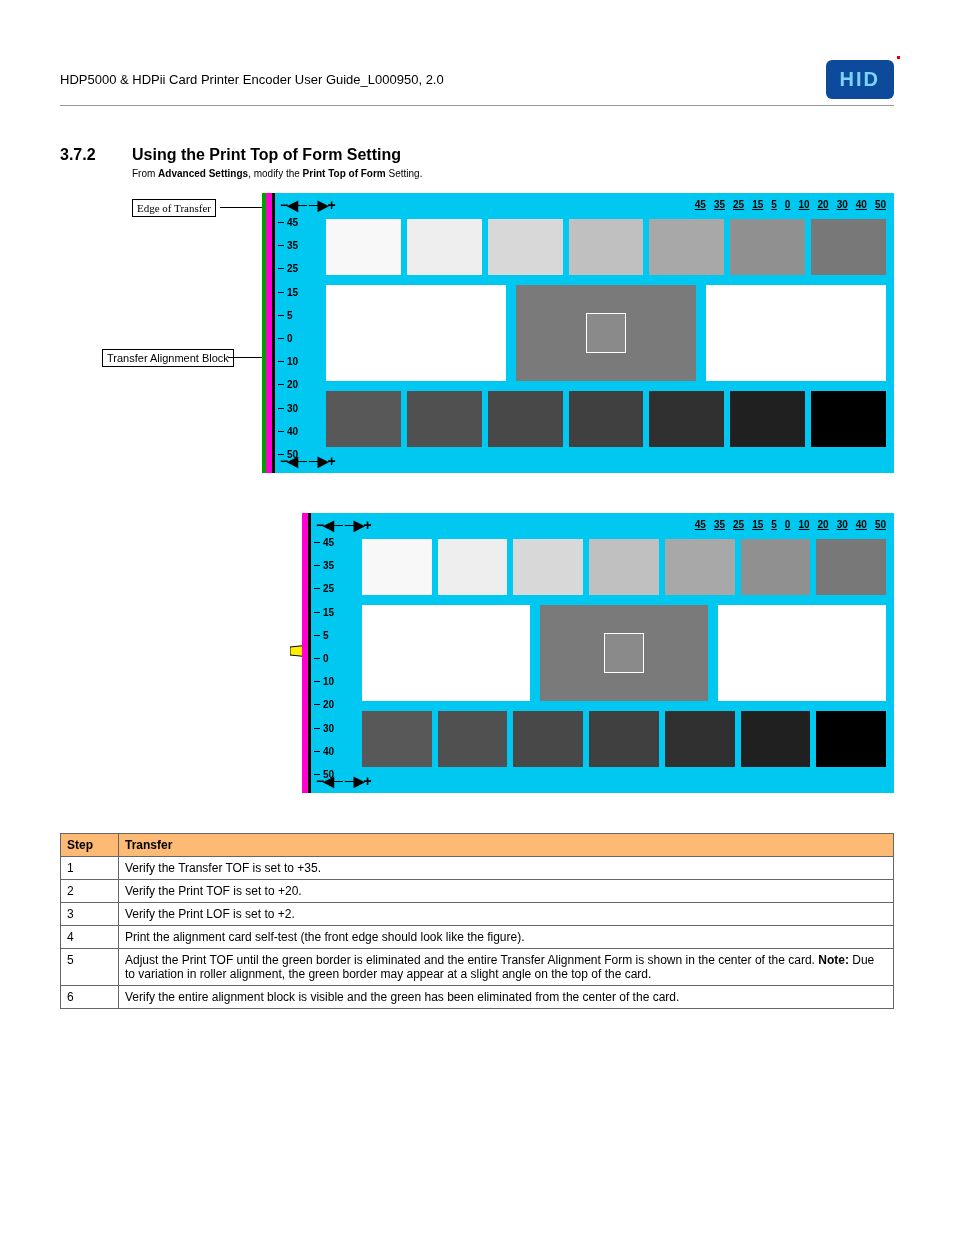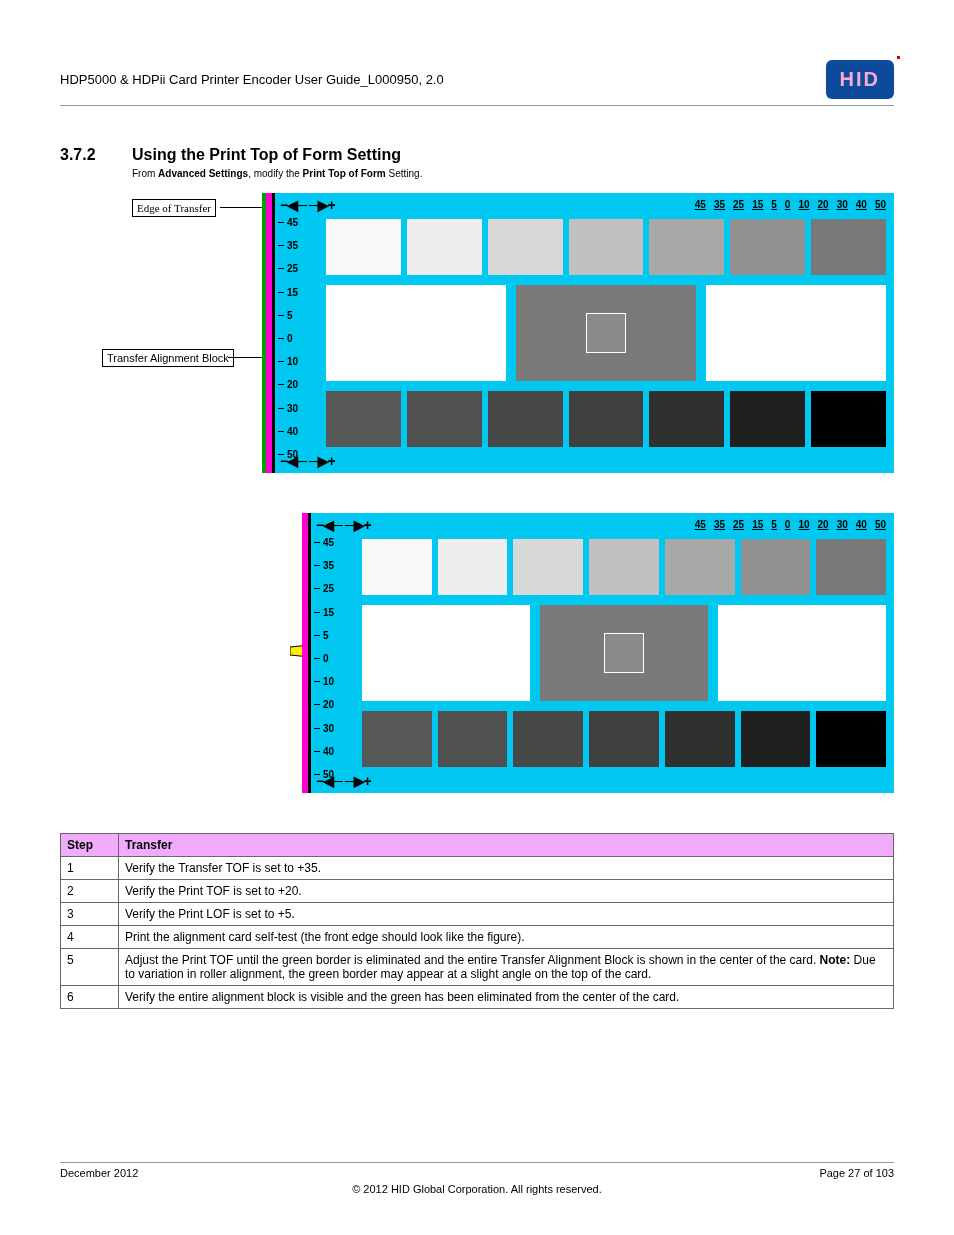--- a/index.html
+++ b/index.html
@@ -22,21 +22,21 @@
     align-items: center;
     border-bottom: 1px solid #999;
     padding-bottom: 6px;
     margin-bottom: 40px;
   }
   .doc-title {
     font-size: 13px;
   }
   .hid-logo {
     background: #0e4a9c;
-    color: #f9a8d4;
+    color: #7dd3fc;
     font-weight: bold;
     font-size: 20px;
     letter-spacing: 2px;
     padding: 8px 14px;
     border-radius: 6px;
     position: relative;
   }
   .hid-logo::after {
     content: "";
     position: absolute;
@@ -193,21 +193,21 @@
   .yellow-arrow {
     position: absolute;
   }
   .proc-table {
     border-collapse: collapse;
     width: 100%;
     font-size: 12px;
     margin-top: 8px;
   }
   .proc-table th {
-    background: #f0abfc;
+    background: #fdba74;
     text-align: left;
     padding: 4px 6px;
     border: 1px solid #666;
     font-weight: bold;
   }
   .proc-table td {
     border: 1px solid #666;
     padding: 4px 6px;
     vertical-align: top;
   }
@@ -388,38 +388,31 @@
         <tr>
           <td class="step-col">1</td>
           <td>Verify the Transfer TOF is set to +35.</td>
         </tr>
         <tr>
           <td class="step-col">2</td>
           <td>Verify the Print TOF is set to +20.</td>
         </tr>
         <tr>
           <td class="step-col">3</td>
-          <td>Verify the Print LOF is set to +5.</td>
+          <td>Verify the Print LOF is set to +2.</td>
         </tr>
         <tr>
           <td class="step-col">4</td>
           <td>Print the alignment card self-test (the front edge should look like the figure).</td>
         </tr>
         <tr>
           <td class="step-col">5</td>
-          <td><span>Adjust the Print TOF until the green border is eliminated and the entire Transfer Alignment Block is shown in the center of the card. </span><b>Note:</b><span> Due to variation in roller alignment, the green border may appear at a slight angle on the top of the card.</span></td>
+          <td><span>Adjust the Print TOF until the green border is eliminated and the entire Transfer Alignment Form is shown in the center of the card. </span><b>Note:</b><span> Due to variation in roller alignment, the green border may appear at a slight angle on the top of the card.</span></td>
         </tr>
         <tr>
           <td class="step-col">6</td>
           <td>Verify the entire alignment block is visible and the green has been eliminated from the center of the card.</td>
         </tr>
       </tbody>
   </table>
 
-  <div class="footer">
-    <div class="footer-row1">
-      <span>December 2012</span>
-      <span>Page 27 of 103</span>
-    </div>
-    <div class="footer-row2">© 2012 HID Global Corporation. All rights reserved.</div>
-  </div>
 
 </div>
 
 </body></html>

